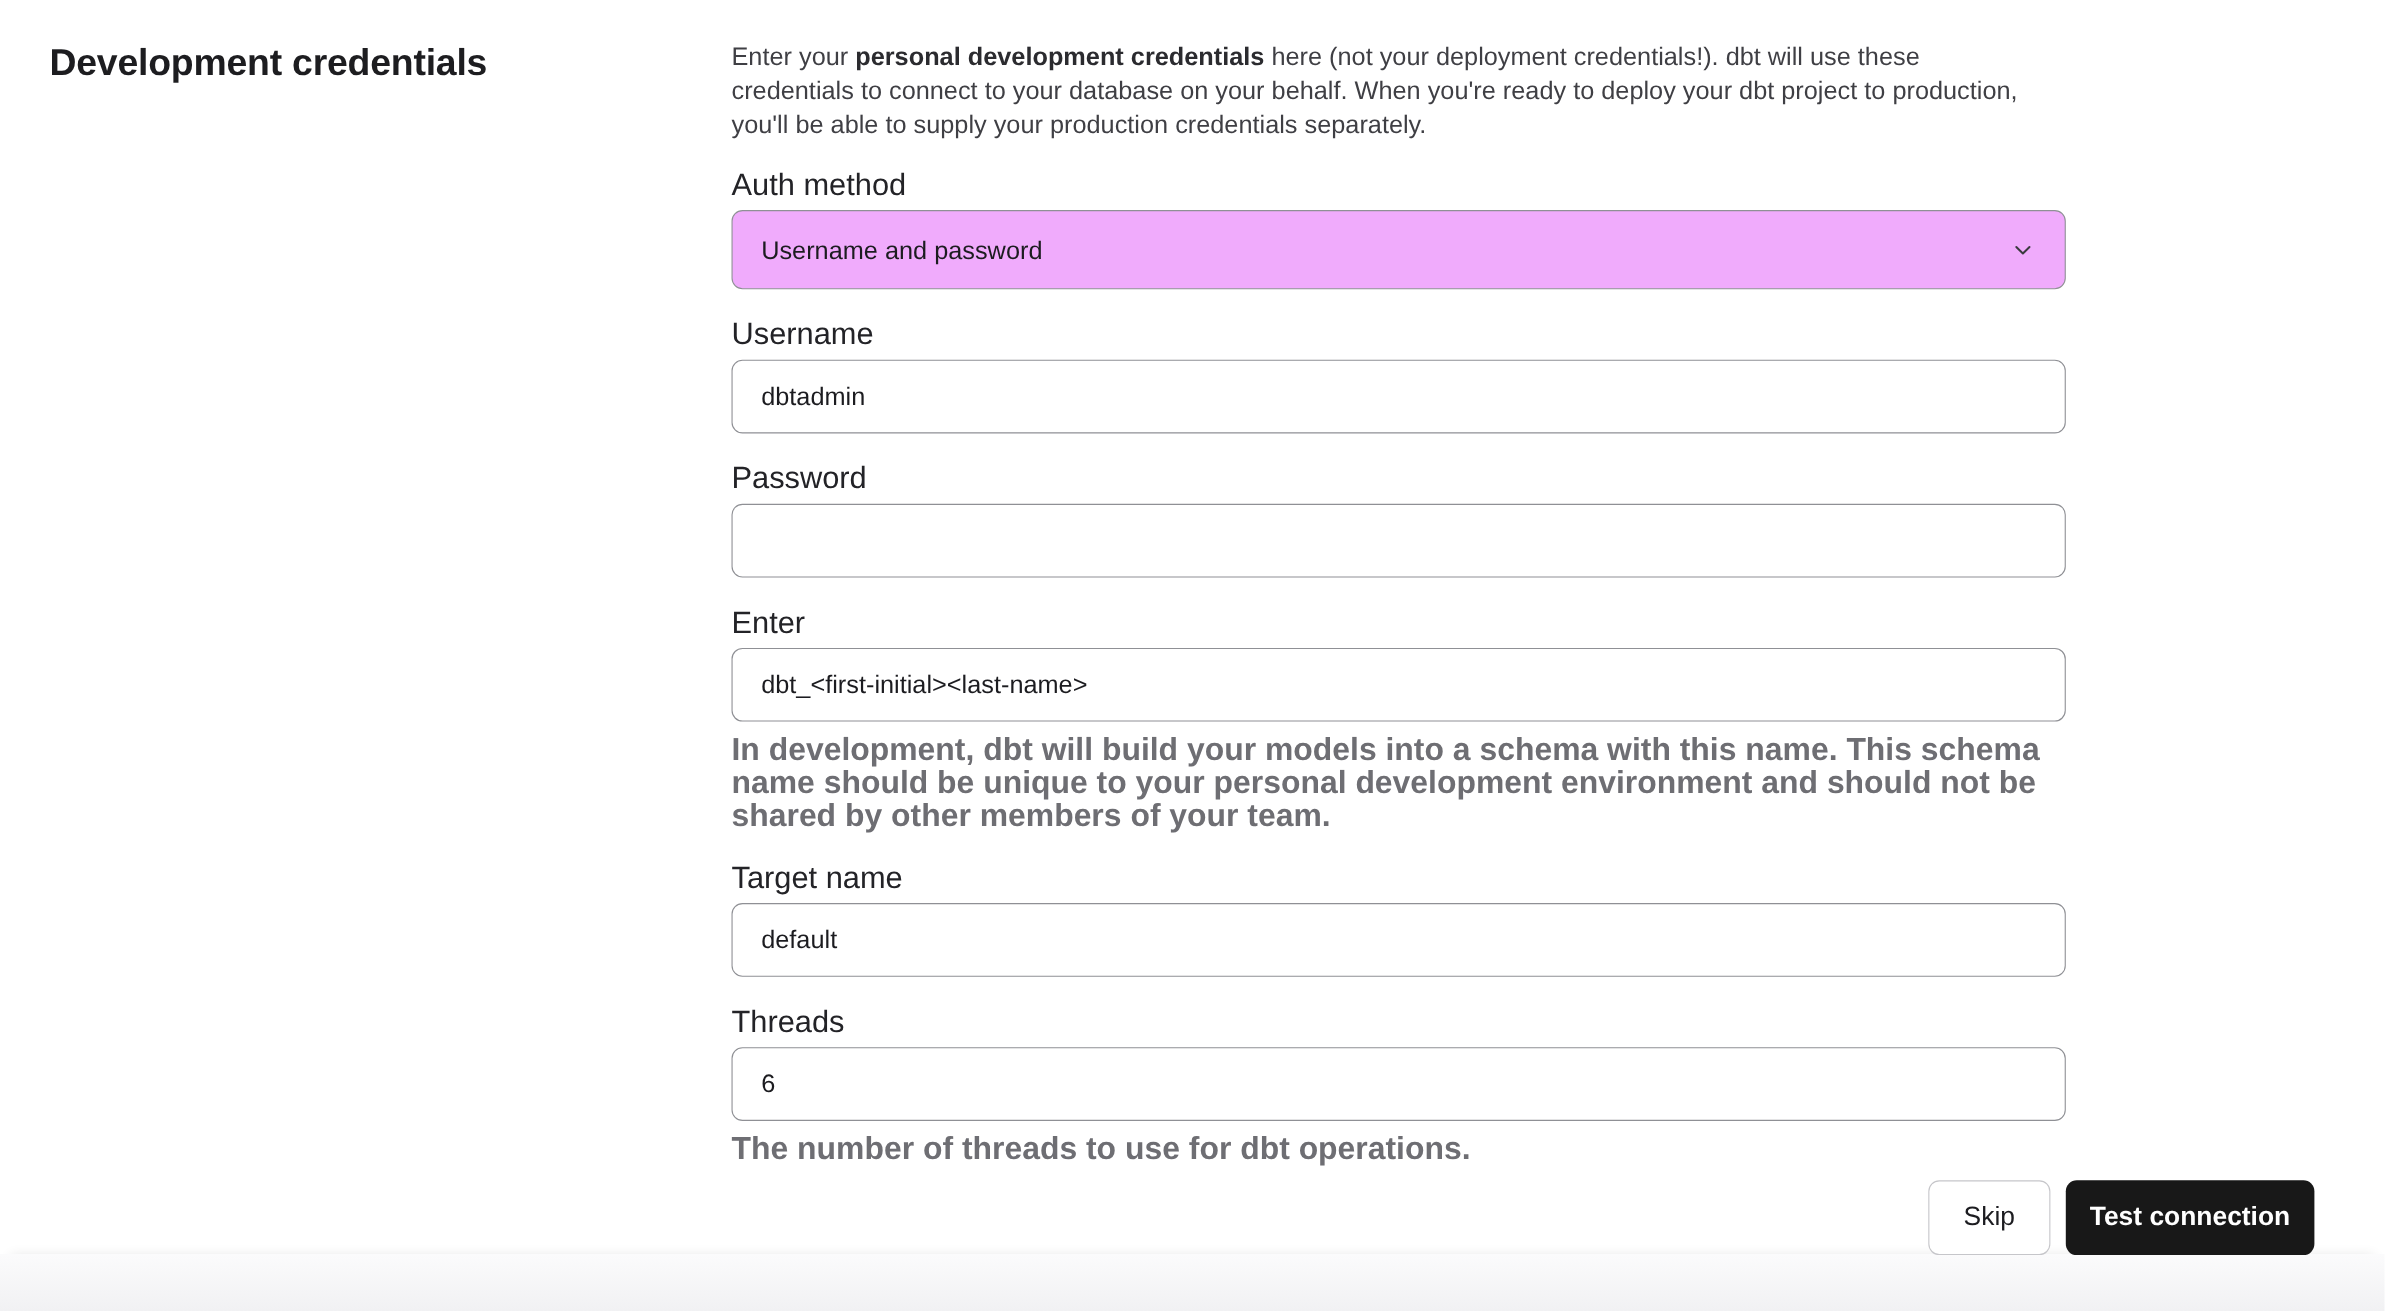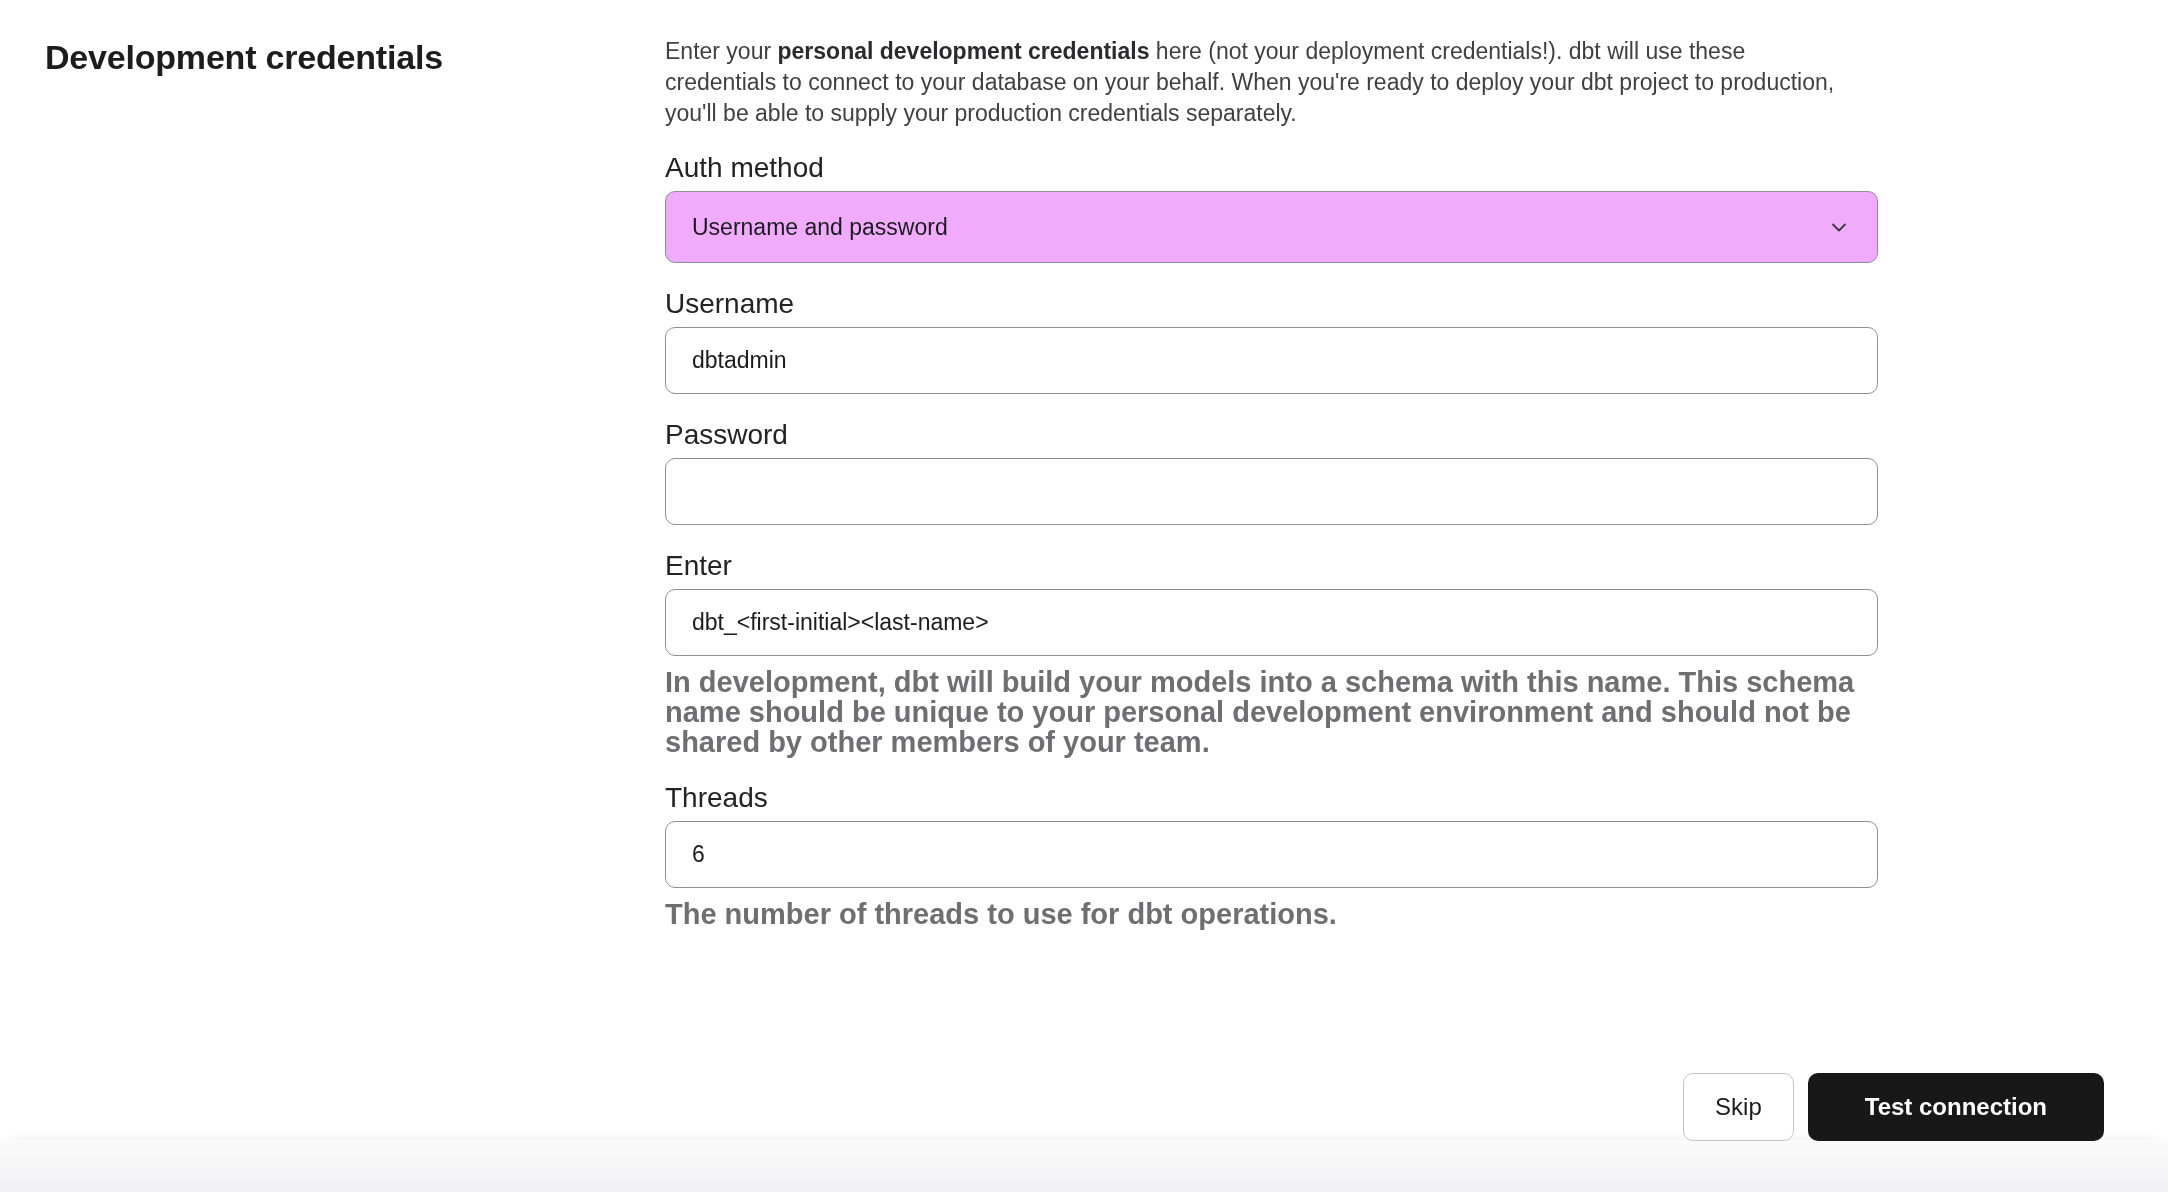--- a/index.html
+++ b/index.html
@@ -113,21 +113,21 @@
     border: 1px solid #c6c6ca;
     color: #1c1c20;
     padding: 0 31px;
     font-weight: 400;
   }
   .btn-primary {
     background: #181818;
     border: none;
     color: #ffffff;
     font-weight: 700;
-    padding: 0 57px;
+    padding: 0 22px;
   }
 </style>
 </head>
 <body>
 
 <div class="page">
 
   <div class="content">
 
     <div class="left-col">
@@ -159,20 +159,24 @@
         <label class="field-label">Password</label>
         <input class="text-input" type="password" value="" style="">
       </div>
 
       <div class="field">
         <label class="field-label">Enter</label>
         <input class="text-input" type="text" value="dbt_&lt;first-initial&gt;&lt;last-name&gt;" style="">
         <p class="help-text">In development, dbt will build your models into a schema with this name. This schema name should be unique to your personal development environment and should not be shared by other members of your team.</p>
       </div>
 
+      <div class="field">
+        <label class="field-label">Target name</label>
+        <input class="text-input" type="text" value="default" style="">
+      </div>
 
       <div class="field">
         <label class="field-label">Threads</label>
         <input class="text-input" type="text" value="6" style="">
         <p class="help-text">The number of threads to use for dbt operations.</p>
       </div>
 
     </div>
   </div>
 

